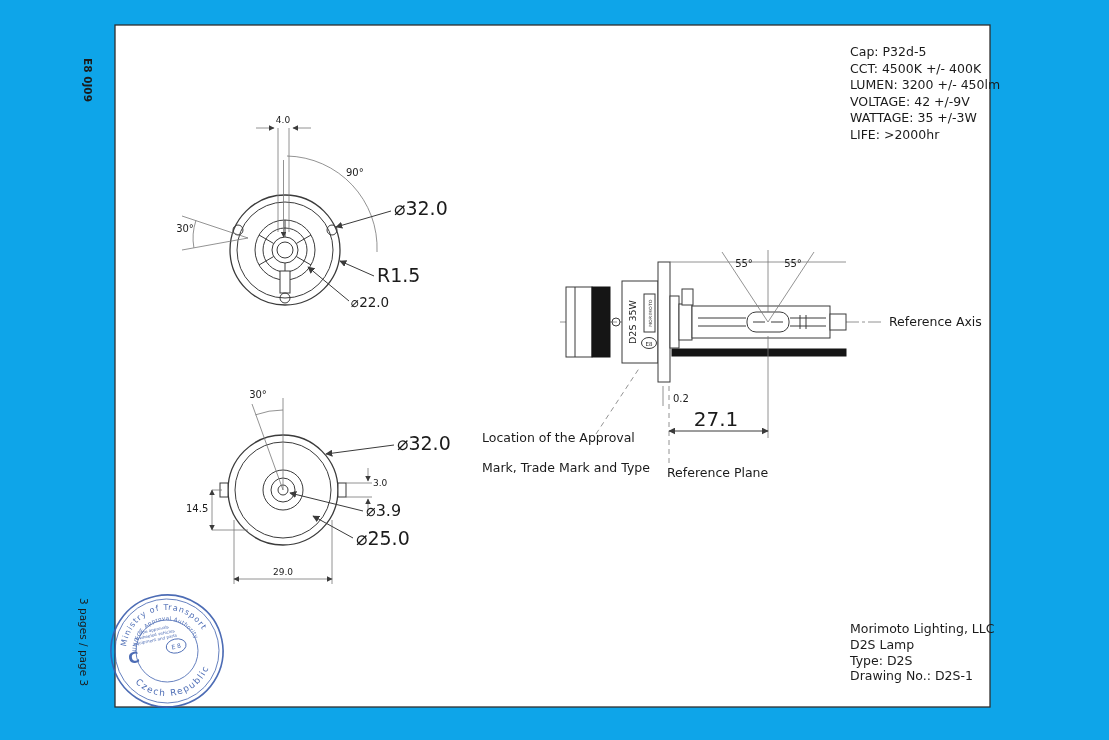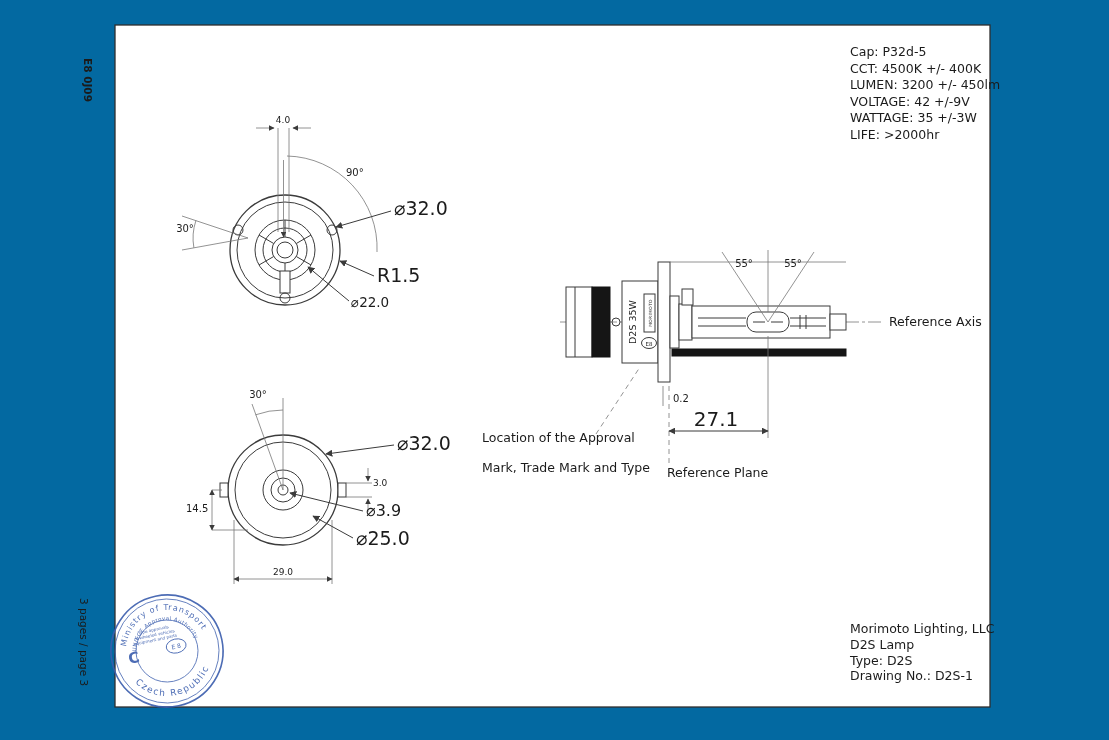--- a/index.html
+++ b/index.html
@@ -1,16 +1,16 @@
 <!DOCTYPE html>
 <html><head>
 <meta charset="utf-8">
 <style>
   html,body{margin:0;padding:0;background:#ffffff;}
-  .page{position:relative;width:1109px;height:740px;background:#0369a1;overflow:hidden;
+  .page{position:relative;width:1109px;height:740px;background:#0ea5e9;overflow:hidden;
         font-family:"DejaVu Sans",sans-serif;}
   svg{position:absolute;left:0;top:0;}
   text{font-family:"DejaVu Sans",sans-serif;fill:#1b1b1b;}
   .ln{stroke:#3b3b3b;stroke-width:1;fill:none;}
   .ln2{stroke:#3b3b3b;stroke-width:1.3;fill:none;}
   .lt{stroke:#777;stroke-width:.8;fill:none;}
   .wht{fill:#ffffff;stroke:#3b3b3b;stroke-width:1;}
   .blk{fill:#151515;stroke:#151515;}
   .dash{stroke-dasharray:5 4;}
   .cdash{stroke-dasharray:13 3 3 3;}

